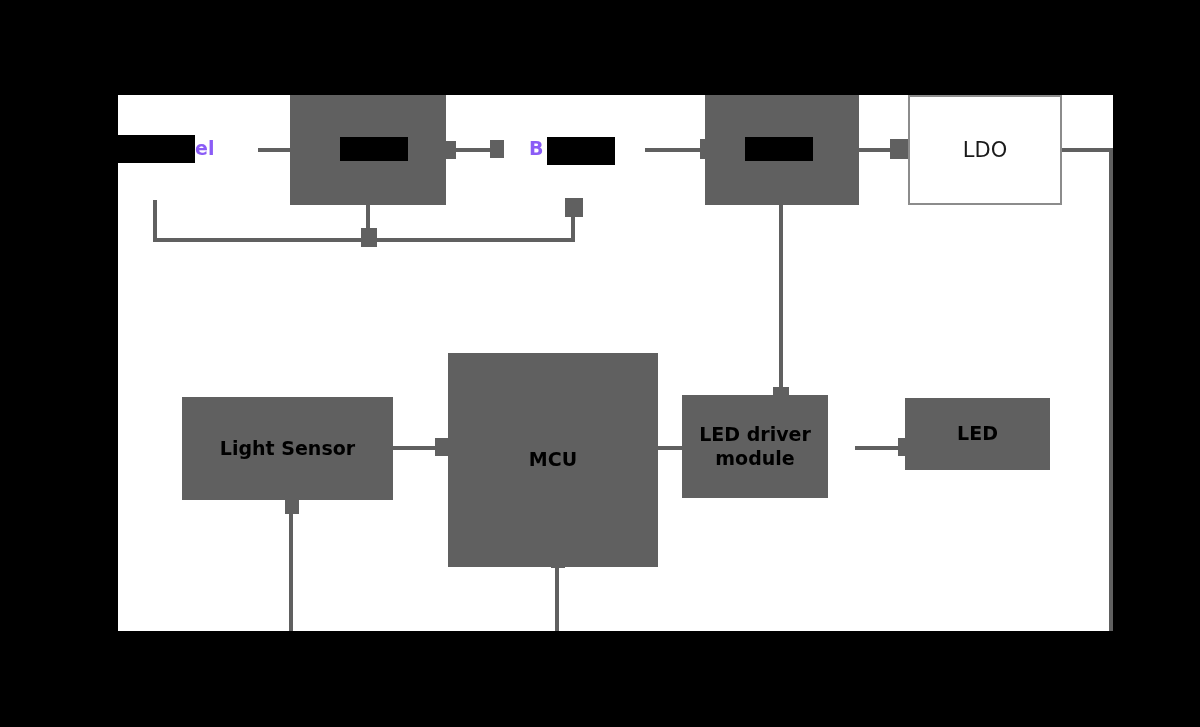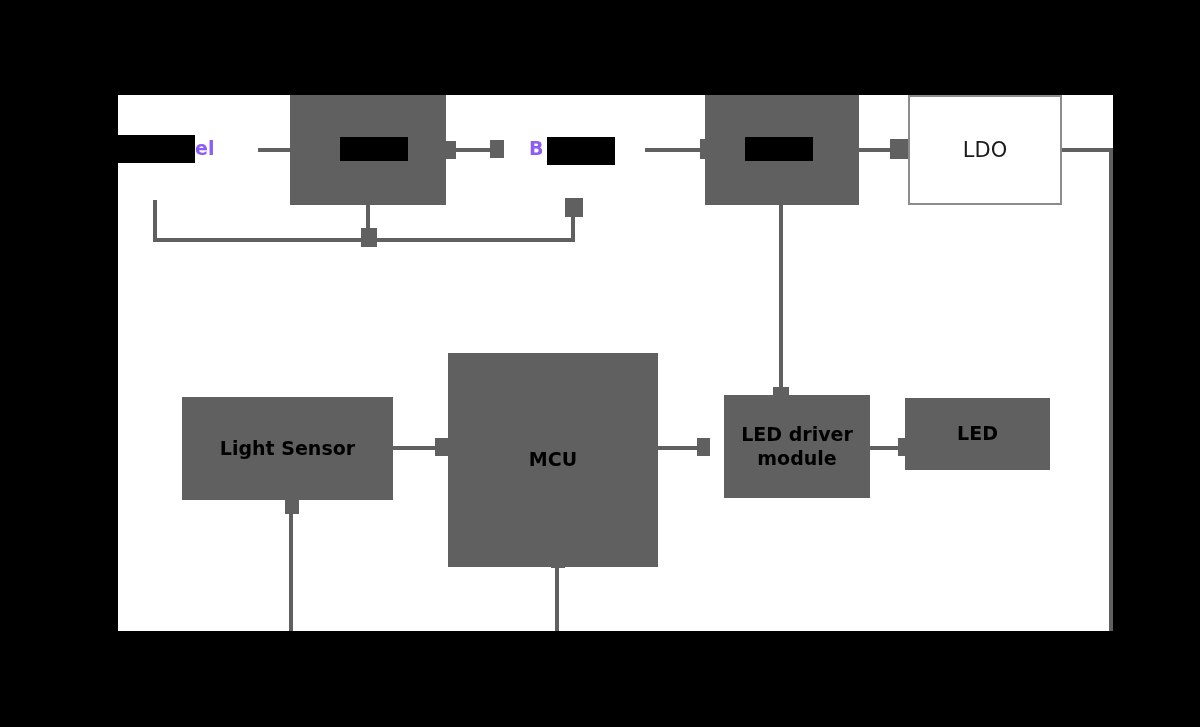--- a/index.html
+++ b/index.html
@@ -146,21 +146,21 @@
     </div>
 
     <div class="block" style="left:64px; top:302px; width:211px; height:103px;">
       <span class="block-label">Light Sensor</span>
     </div>
 
     <div class="block" style="left:330px; top:258px; width:210px; height:214px;">
       <span class="block-label">MCU</span>
     </div>
 
-    <div class="block" style="left:606px; top:300px; width:146px; height:103px;">
+    <div class="block" style="left:564px; top:300px; width:146px; height:103px;">
       <span class="block-label">
         <span>LED driver</span><br>
         <span>module</span>
       </span>
     </div>
 
     <div class="block" style="left:787px; top:303px; width:145px; height:72px;">
       <span class="block-label">LED</span>
     </div>
 

